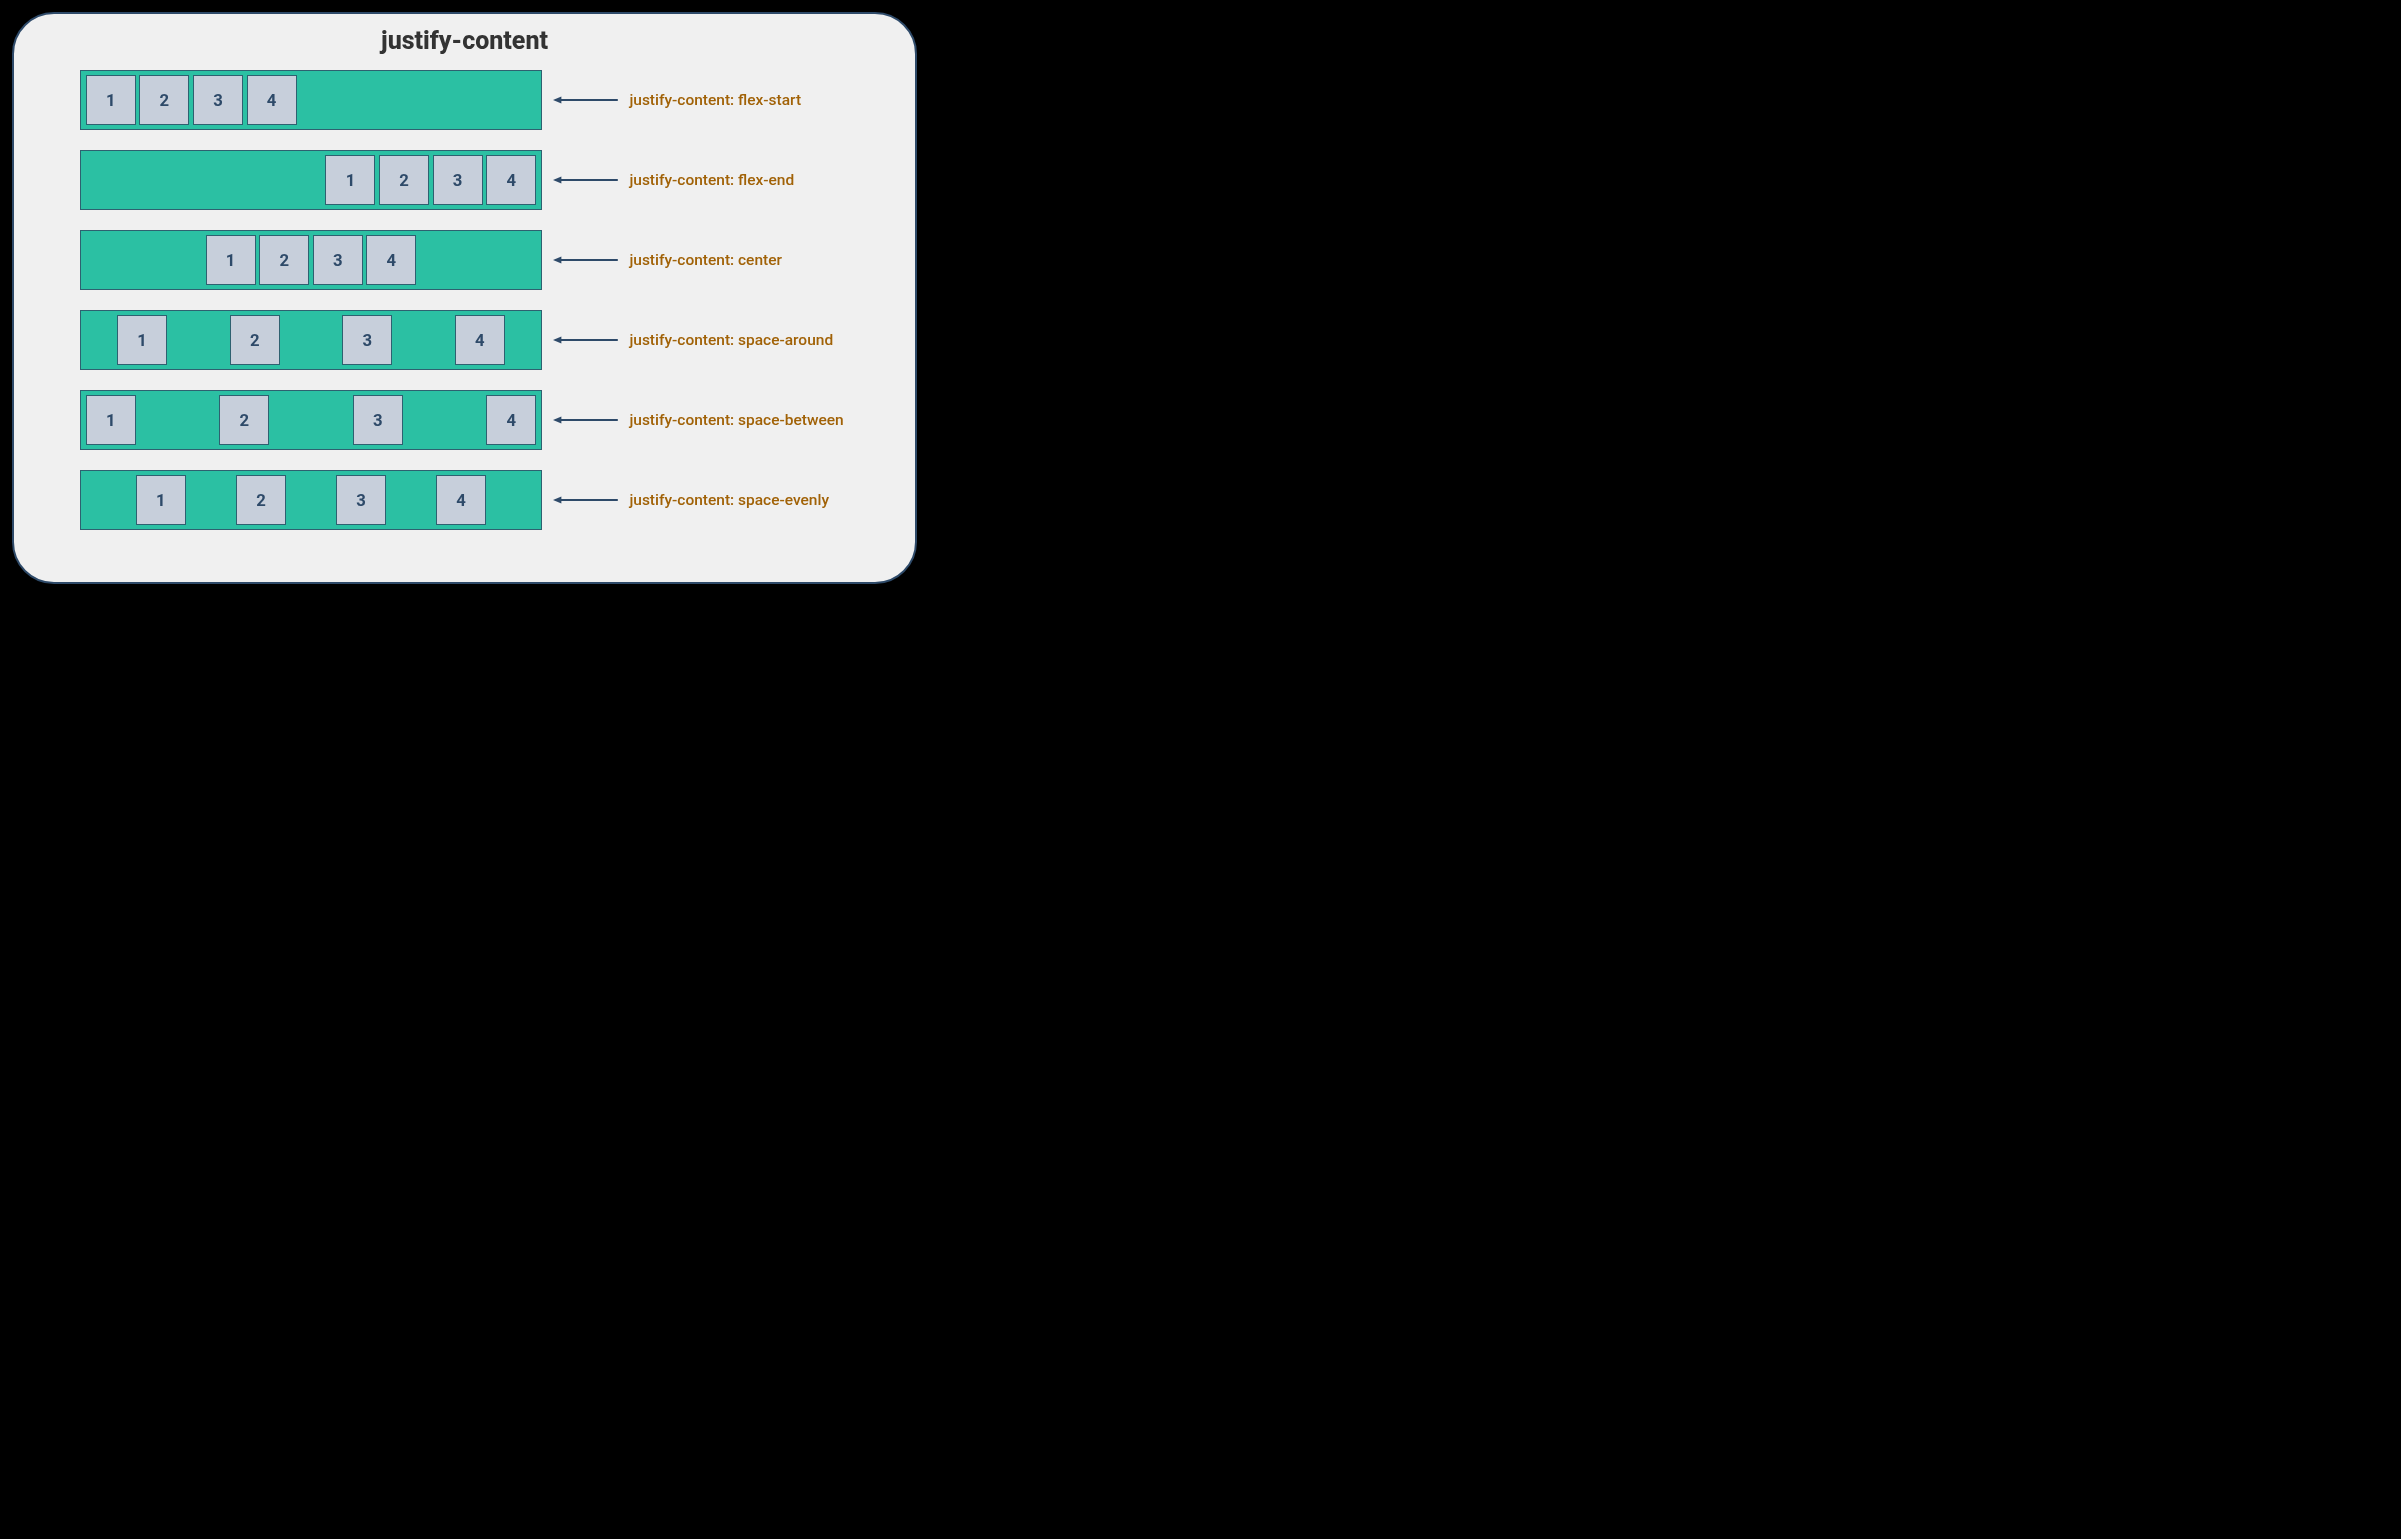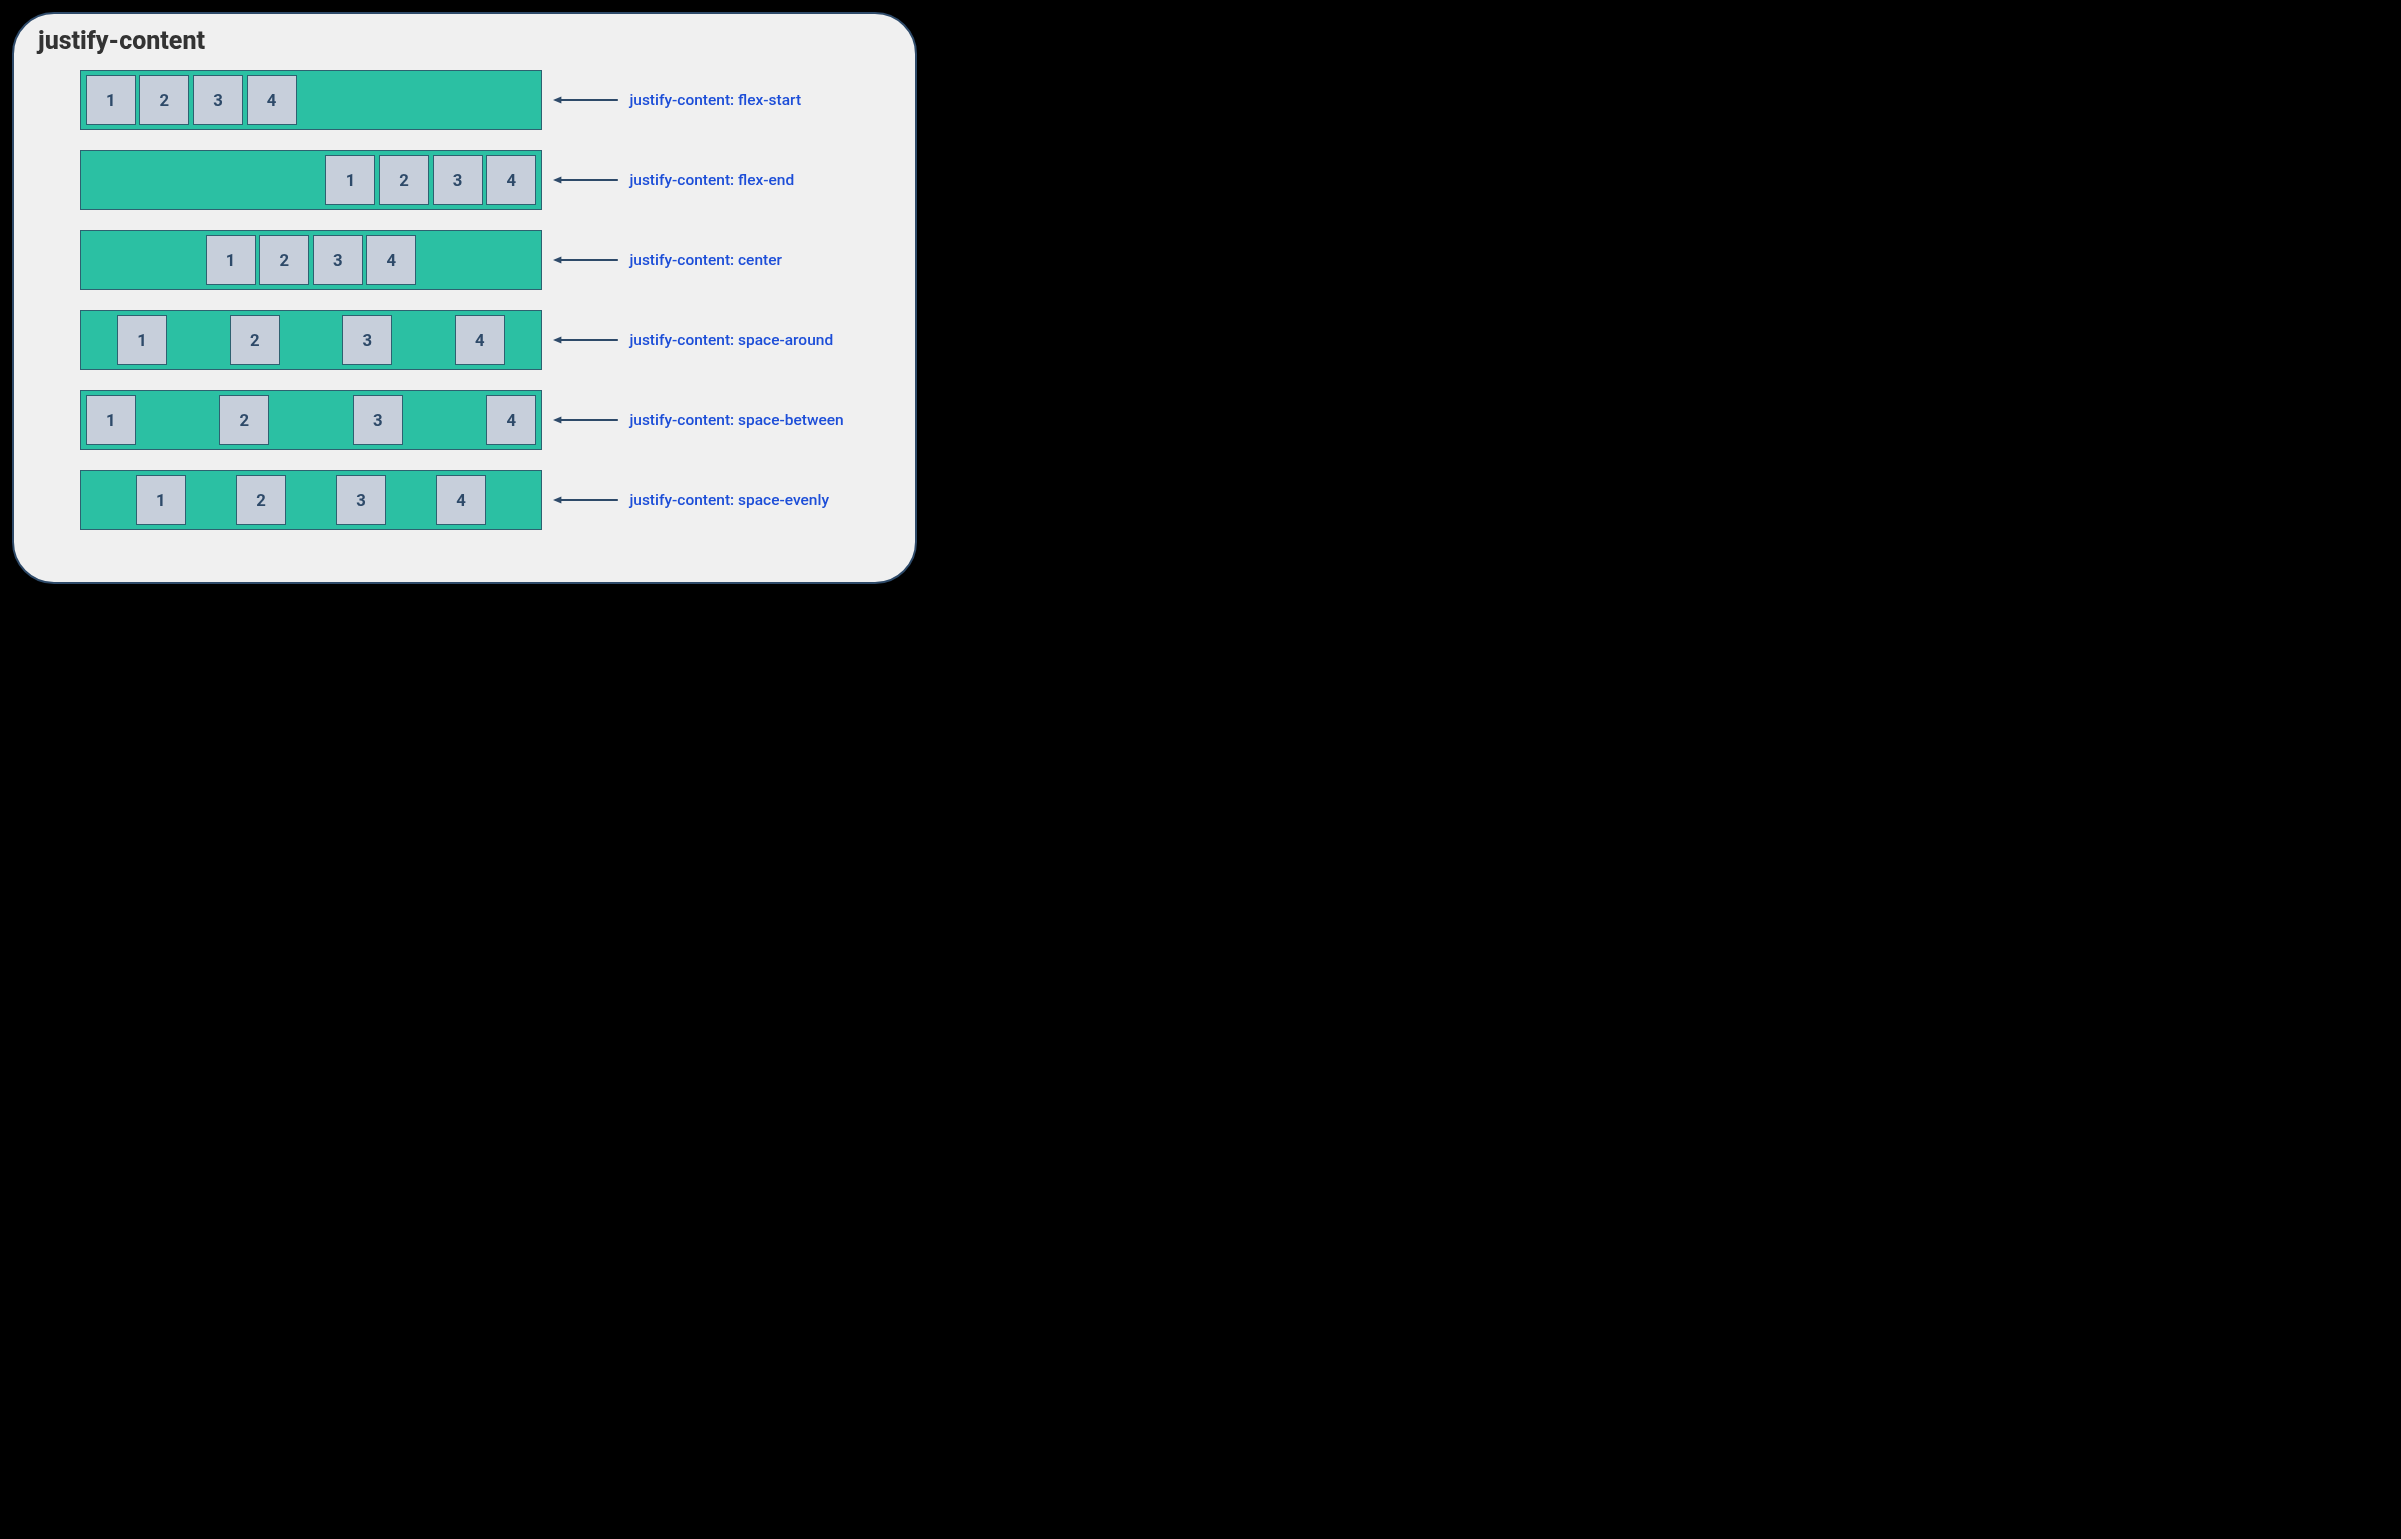--- a/index.html
+++ b/index.html
@@ -16,21 +16,21 @@
   background: #f0f0f0;
   border: 2.4px solid #2e4a69;
   border-radius: 42px;
   width: 905px;
   height: 572px;
   padding: 12px 24px 3px 24px;
   display: flex;
   flex-direction: column;
 }
 .title {
-  text-align: left;
+  text-align: center;
   font-size: 25px;
   font-weight: 800;
   color: #333333;
   margin-bottom: 15px;
 }
 .rows {
   display: flex;
   flex-direction: column;
   gap: 20px;
   padding-left: 42px;
@@ -80,21 +80,21 @@
 .arrow {
   display: flex;
   align-items: center;
   color: #2e4a69;
 }
 .arrow svg {
   width: 66px;
   height: 12px;
 }
 .label {
-  color: #1d4ed8;
+  color: #a16207;
   font-size: 15.5px;
   font-weight: 500;
 }
 </style>
 </head>
 <body>
 
 <div class="panel">
   <h1 class="title">justify-content</h1>
   <div class="rows">

